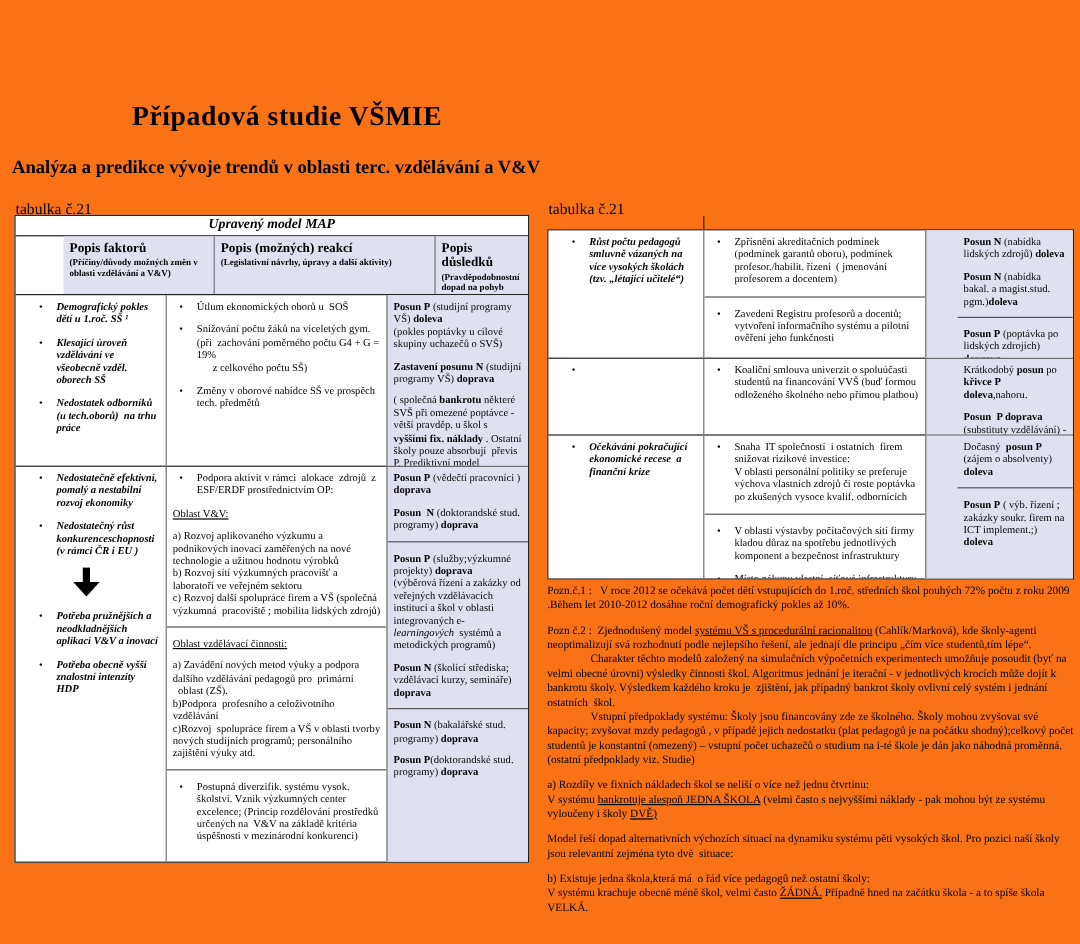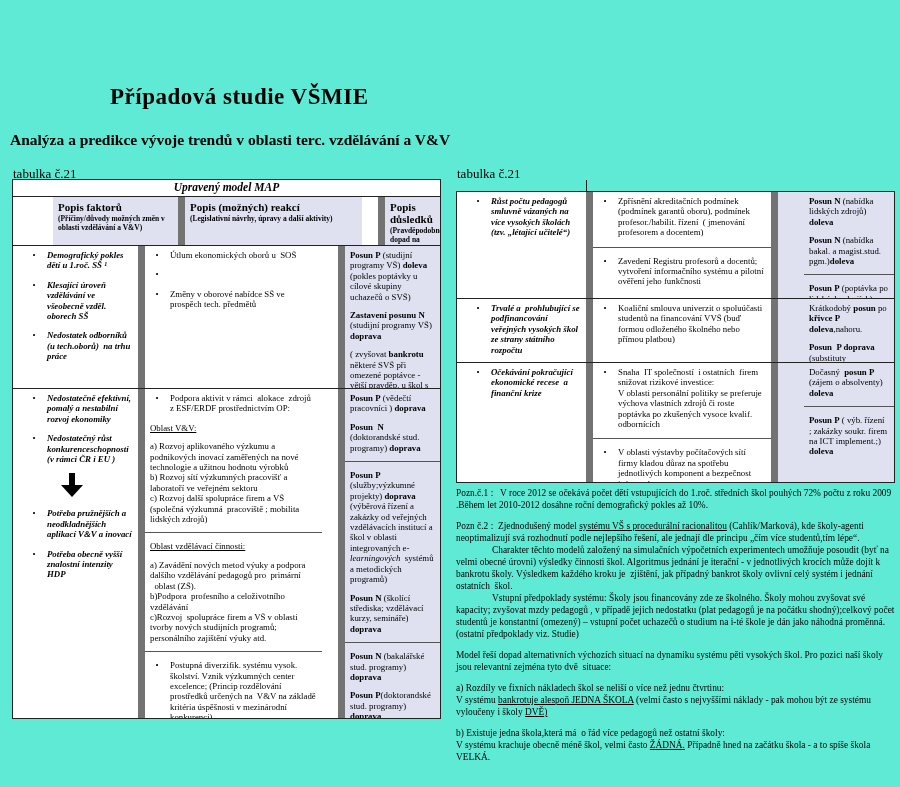--- a/index.html
+++ b/index.html
@@ -1,34 +1,34 @@
 <!DOCTYPE html>
 <html><head>
 <meta charset="utf-8">
 <style>
   html,body{margin:0;padding:0;background:#fff;}
-  .page{position:relative;width:900px;height:787px;background:#5eead4;
+  .page{position:relative;width:900px;height:787px;background:#f97316;
         font-family:"Liberation Serif","DejaVu Serif",serif;color:#000;overflow:hidden;}
   .doc-title{position:absolute;left:110px;top:84px;font-size:23px;font-weight:bold;margin:0;letter-spacing:.5px;}
   .doc-subtitle{position:absolute;left:10px;top:131px;font-size:15.5px;font-weight:bold;margin:0;}
   .caption{position:absolute;font-size:13px;}
   .cap-left{left:13px;top:166px;}
   .cap-right{left:457px;top:166px;}
   .stub{position:absolute;left:586px;top:180px;width:1px;height:11px;background:#222;}
 
   .ltable{position:absolute;left:12px;top:179px;width:427px;border:1px solid #222;background:#fff;}
   .rtable{position:absolute;left:456px;top:191px;width:437px;border:1px solid #222;background:#fff;}
   .lt-title{height:15px;border-bottom:1px solid #222;text-align:center;font-weight:bold;font-style:italic;font-size:11.5px;padding-top:1px;}
   .row{display:flex;border-bottom:1px solid #222;align-items:stretch;}
   .row:last-child{border-bottom:none;}
   .cell{padding:4px 5px;overflow:hidden;box-sizing:border-box;font-size:8.8px;line-height:10.4px;}
-  .cell + .cell{border-left:7px solid #737373;}
+  .cell + .cell{border-left:1px solid #737373;}
   .ltable .c1{width:125px;flex:none;}
   .ltable .c2{width:184px;flex:none;}
-  .ltable .c3{flex:1;margin-left:16px;}
+  .ltable .c3{flex:1;}
   .rtable .c1{width:129px;flex:none;}
   .rtable .c2{width:185px;flex:none;}
   .rtable .c3{flex:1;padding-left:31px;}
   .lt-head{height:48px;padding-left:40px;}
   .lt-r1{height:142px;}
   .lt-r2{height:329px;}
   .rt-r1{height:106px;}
   .rt-r2{height:63px;}
   .rt-r3{height:119px;}
   .hd-main{font-weight:bold;font-size:11px;line-height:12px;}
@@ -100,31 +100,34 @@
             <span class="bullet-text"><span>Nedostatek odborníků (u tech.oborů)  na trhu práce</span></span>
           </div>
         </div>
       <div class="cell c2 reactions">
           <div class="blk-bullet">
             <span class="bullet-marker">•</span>
             <span class="bullet-text"><span>Útlum ekonomických oborů u  SOŠ</span></span>
           </div>
           <div class="blk-bullet">
             <span class="bullet-marker">•</span>
+            <span class="bullet-text"><span>Snižování počtu žáků na víceletých gym.
+(při  zachování poměrného počtu G4 + G = 19%
+      z celkového počtu SŠ)</span></span>
           </div>
           <div class="blk-bullet">
             <span class="bullet-marker">•</span>
             <span class="bullet-text"><span>Změny v oborové nabídce SŠ ve prospěch tech. předmětů</span></span>
           </div>
         </div>
       <div class="cell c3 lav consequences">
           <div class="blk-para"><span class="sb">Posun P</span><span> (studijní programy VŠ) </span><span class="sb">doleva</span><span>
 (pokles poptávky u cílové skupiny uchazečů o SVŠ)</span></div>
           <div class="blk-para"><span class="sb">Zastavení posunu N</span><span> (studijní programy VŠ) </span><span class="sb">doprava</span></div>
-          <div class="blk-para"><span>( zvyšovat </span><span class="sb">bankrotu</span><span> některé SVŠ při omezené poptávce - větší pravděp. u škol s </span><span class="sb">vyššími fix. náklady</span><span> . Ostatní školy pouze absorbují  převis P. Prediktivní model dynamiky systému VŠ) ²</span></div>
+          <div class="blk-para"><span>( společná </span><span class="sb">bankrotu</span><span> některé SVŠ při omezené poptávce - větší pravděp. u škol s </span><span class="sb">vyššími fix. náklady</span><span> . Ostatní školy pouze absorbují  převis P. Prediktivní model dynamiky systému VŠ) ²</span></div>
         </div>
     </div>
     <div class="row lt-r2">
       <div class="cell c1 factors">
           <div class="blk-bullet">
             <span class="bullet-marker">•</span>
             <span class="bullet-text"><span>Nedostatečně efektivní, pomalý a nestabilní rozvoj ekonomiky</span></span>
           </div>
           <div class="blk-bullet">
             <span class="bullet-marker">•</span>
@@ -202,21 +205,20 @@
           <div class="blk-para"><span class="sb">Posun N</span><span> (nabídka lidských zdrojů) </span><span class="sb">doleva</span></div>
           <div class="blk-para"><span class="sb">Posun N</span><span> (nabídka bakal. a magist.stud. pgm.)</span><span class="sb">doleva</span></div>
           <div class="blk-divider"></div>
           <div class="blk-para"><span class="sb">Posun P</span><span> (poptávka po lidských zdrojích) </span><span class="sb">doprava</span></div>
         </div>
     </div>
     <div class="row rt-r2">
       <div class="cell c1 factors">
           <div class="blk-bullet">
             <span class="bullet-marker">•</span>
-            <span class="bullet-text"><span>Trvalé a  prohlubující se podfinancování veřejných vysokých škol ze strany státního rozpočtu</span></span>
           </div>
         </div>
       <div class="cell c2 reactions">
           <div class="blk-bullet">
             <span class="bullet-marker">•</span>
             <span class="bullet-text"><span>Koaliční smlouva univerzit o spoluúčasti studentů na financování VVŠ (buď formou odloženého školného nebo přímou platbou)</span></span>
           </div>
         </div>
       <div class="cell c3 lav consequences">
           <div class="blk-para"><span>Krátkodobý </span><span class="sb">posun</span><span> po </span><span class="sb">křivce P</span><span>
@@ -258,25 +260,25 @@
   <div class="notes">
     <div class="note-group">
         <div class="blk-para"><span>Pozn.č.1 :   V roce 2012 se očekává počet dětí vstupujících do 1.roč. středních škol pouhých 72% počtu z roku 2009 .Během let 2010-2012 dosáhne roční demografický pokles až 10%.</span></div>
       </div>
     <div class="note-group">
         <div class="blk-para"><span>Pozn č.2 :  Zjednodušený model </span><span class="su">systému VŠ s procedurální racionalitou</span><span> (Cahlík/Marková), kde školy-agenti neoptimalizují svá rozhodnutí podle nejlepšího řešení, ale jednají dle principu „čím více studentů,tím lépe“.</span></div>
         <div class="blk-para blk-indent"><span>Charakter těchto modelů založený na simulačních výpočetních experimentech umožňuje posoudit (byť na velmi obecné úrovni) výsledky činnosti škol. Algoritmus jednání je iterační - v jednotlivých krocích může dojít k bankrotu školy. Výsledkem každého kroku je  zjištění, jak případný bankrot školy ovlivní celý systém i jednání ostatních  škol.</span></div>
         <div class="blk-para blk-indent"><span>Vstupní předpoklady systému: Školy jsou financovány zde ze školného. Školy mohou zvyšovat své kapacity; zvyšovat mzdy pedagogů , v případě jejich nedostatku (plat pedagogů je na počátku shodný);celkový počet studentů je konstantní (omezený) – vstupní počet uchazečů o studium na i-té škole je dán jako náhodná proměnná.(ostatní předpoklady viz. Studie)</span></div>
       </div>
     <div class="note-group">
-        <div class="blk-para"><span>Model řeší dopad alternativních výchozích situací na dynamiku systému pěti vysokých škol. Pro pozici naší školy jsou relevantní zejména tyto dvě  situace:</span></div>
-      </div>
-    <div class="note-group">
         <div class="blk-para"><span>a) Rozdíly ve fixních nákladech škol se neliší o více než jednu čtvrtinu:
 V systému </span><span class="su">bankrotuje alespoň JEDNA ŠKOLA</span><span> (velmi často s nejvyššími náklady - pak mohou být ze systému vyloučeny i školy </span><span class="su">DVĚ)</span></div>
       </div>
     <div class="note-group">
+        <div class="blk-para"><span>Model řeší dopad alternativních výchozích situací na dynamiku systému pěti vysokých škol. Pro pozici naší školy jsou relevantní zejména tyto dvě  situace:</span></div>
+      </div>
+    <div class="note-group">
         <div class="blk-para"><span>b) Existuje jedna škola,která má  o řád více pedagogů než ostatní školy:
 V systému krachuje obecně méně škol, velmi často </span><span class="su">ŽÁDNÁ.</span><span> Případně hned na začátku škola - a to spíše škola VELKÁ.</span></div>
       </div>
   </div>
 
 </div>
 
 </body></html>

